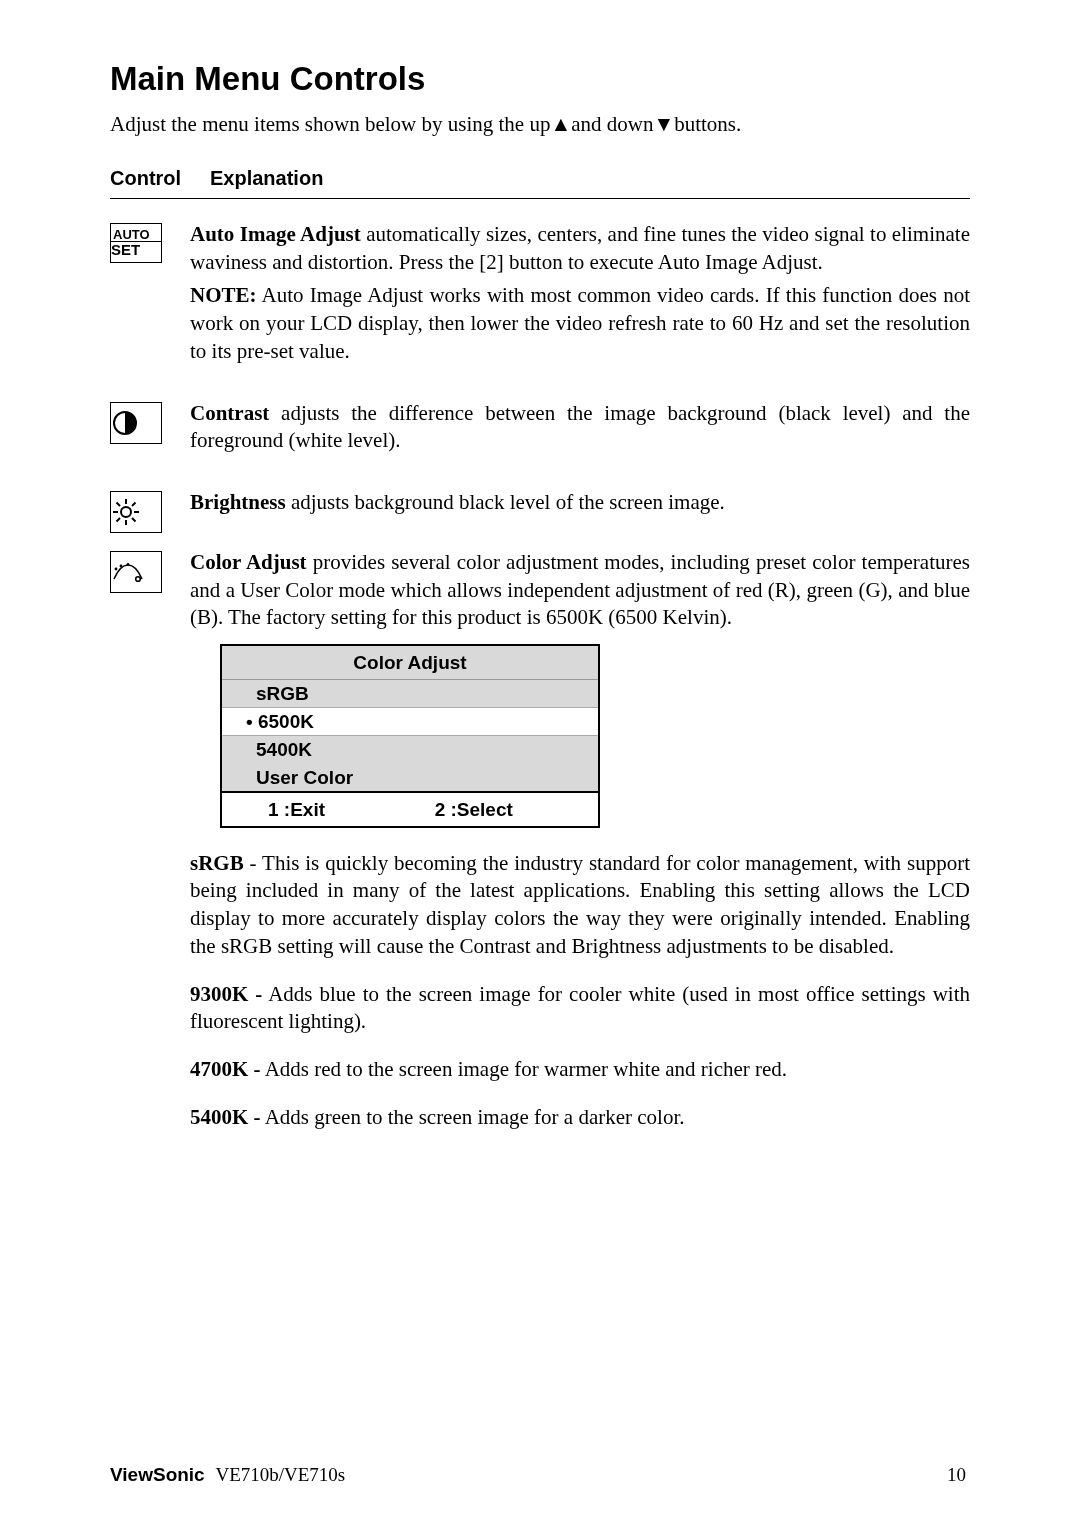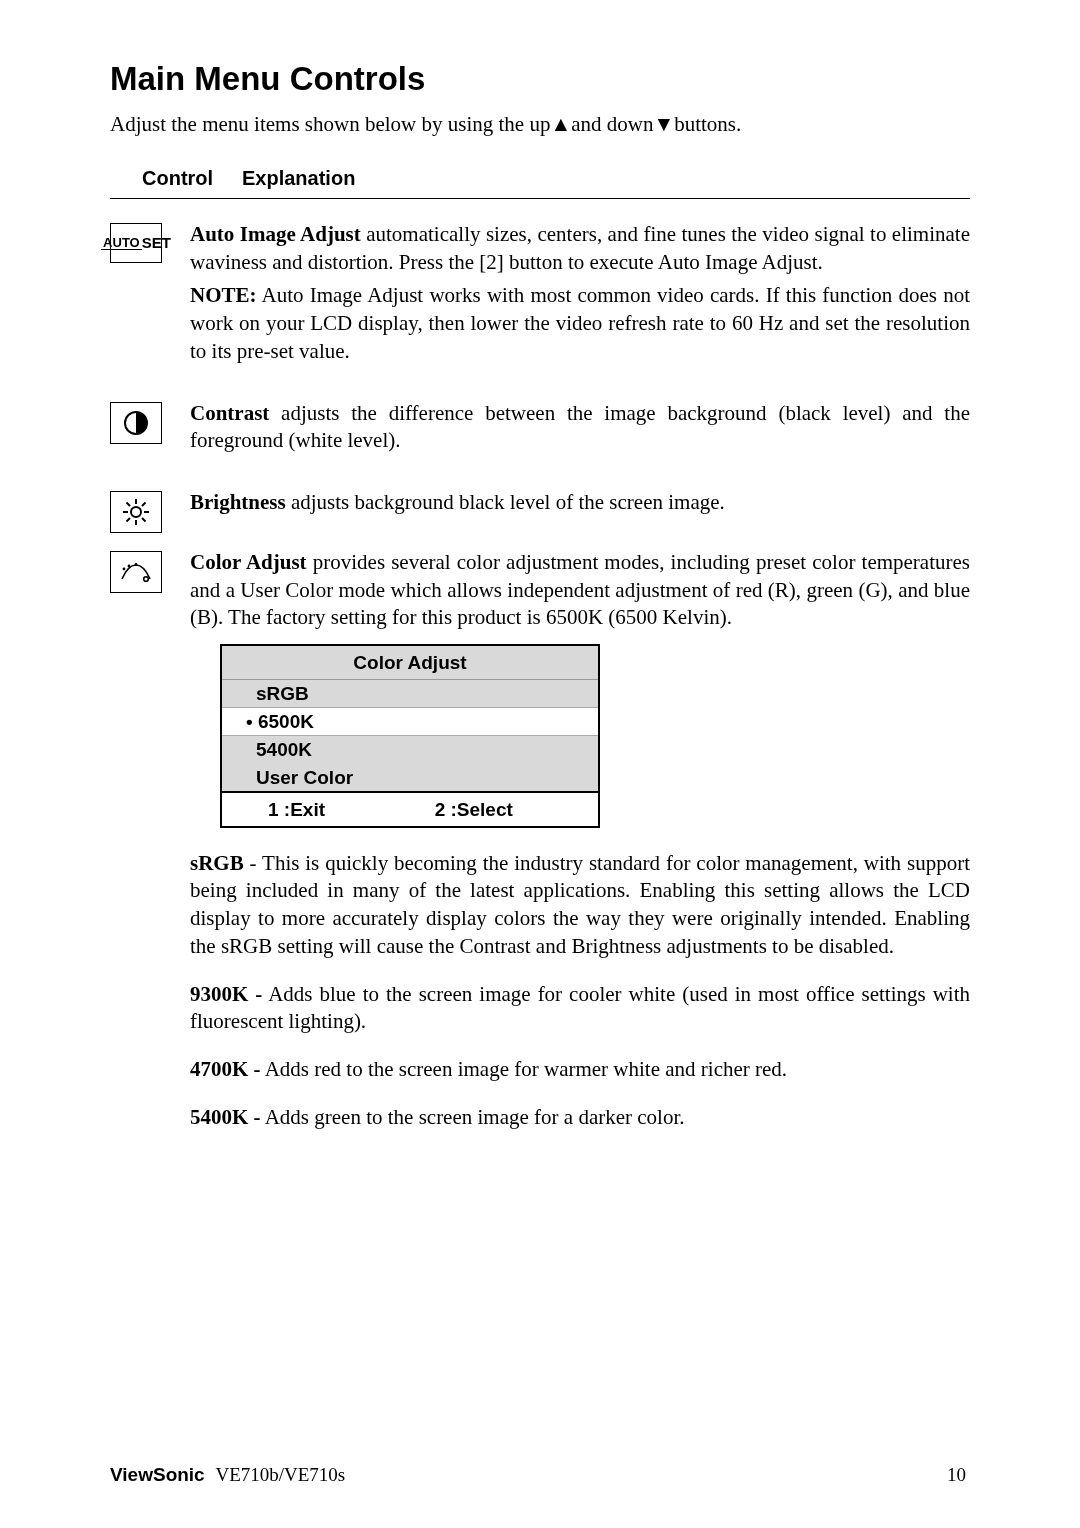--- a/index.html
+++ b/index.html
@@ -22,21 +22,21 @@
     font-size: 21px;
     margin-bottom: 30px;
   }
   .control-header {
     display: flex;
     font-family: Arial, Helvetica, sans-serif;
     font-weight: bold;
     font-size: 20px;
     margin-bottom: 8px;
   }
-  .control-header .col1 { width: 100px; margin-left: 32px; }
+  .control-header .col1 { width: 100px; }
   hr.header-rule {
     border: none;
     border-top: 1.5px solid #000;
     margin-bottom: 22px;
   }
   .section {
     display: flex;
     margin-bottom: 28px;
   }
   .icon-col {
@@ -50,22 +50,21 @@
     line-height: 1.32;
     text-align: justify;
   }
   .text-col p { margin-bottom: 6px; }
   .text-col .para { margin-top: 20px; }
   .icon-box {
     border: 1.5px solid #000;
     width: 52px;
     height: 40px;
     display: flex;
-    flex-direction: row;
-    align-items: center;
+    flex-direction: column;
     justify-content: center;
     font-family: Arial, sans-serif;
     font-weight: bold;
     font-size: 13px;
     line-height: 1.05;
   }
   .icon-box.small {
     height: 42px;
   }
   .contrast-icon svg, .bright-icon svg, .coloradj-icon svg {

